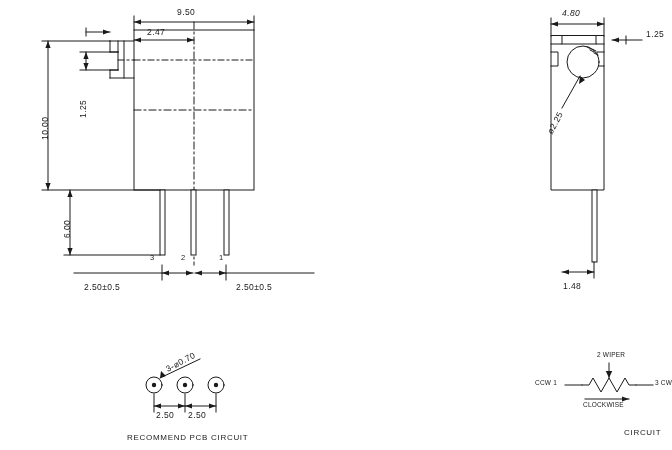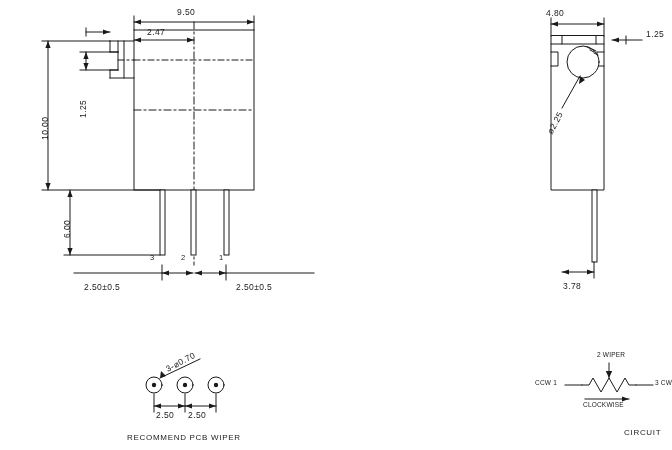--- a/index.html
+++ b/index.html
@@ -208,29 +208,29 @@
   <div class="lbl rot90" style="left:64px; top:118px;">1.25</div>
   <div class="lbl rot90" style="left:48px; top:238px;">6.00</div>
 
   <div class="lbl small" style="left:136px; top:253px;">3</div>
   <div class="lbl small" style="left:167px; top:253px;">2</div>
   <div class="lbl small" style="left:205px; top:253px;">1</div>
 
   <div class="lbl" style="left:70px; top:282px;">2.50±0.5</div>
   <div class="lbl" style="left:222px; top:282px;">2.50±0.5</div>
 
-  <div class="lbl" style="left:532px; top:8px;">4.80</div>
+  <div class="lbl" style="left:548px; top:8px;font-style:italic;">4.80</div>
   <div class="lbl" style="left:632px; top:29px;">1.25</div>
   <div class="lbl rot-steep" style="left:531px; top:131px;">ø2.25</div>
-  <div class="lbl" style="left:549px; top:281px;">3.78</div>
+  <div class="lbl" style="left:549px; top:281px;">1.48</div>
 
   <div class="lbl rot45" style="left:150px; top:365px;">3-ø0.70</div>
   <div class="lbl" style="left:142px; top:410px;">2.50</div>
   <div class="lbl" style="left:174px; top:410px;">2.50</div>
-  <div class="lbl cap" style="left:113px; top:433px;">RECOMMEND PCB WIPER</div>
+  <div class="lbl cap" style="left:113px; top:433px;">RECOMMEND PCB CIRCUIT</div>
 
   <div class="lbl tiny" style="left:583px; top:351px;">2 WIPER</div>
   <div class="lbl tiny" style="left:521px; top:379px;">CCW 1</div>
   <div class="lbl tiny" style="left:641px; top:379px;">3 CW</div>
   <div class="lbl tiny" style="left:569px; top:401px;">CLOCKWISE</div>
   <div class="lbl cap" style="left:610px; top:428px;">CIRCUIT</div>
 
 </div>
 
 </body></html>

